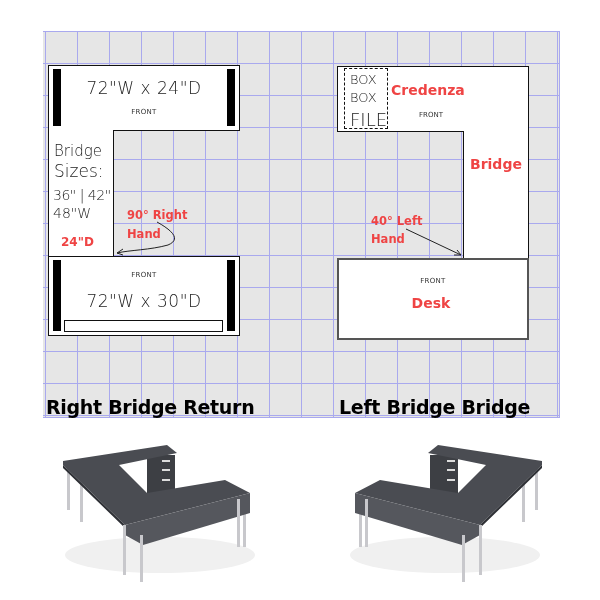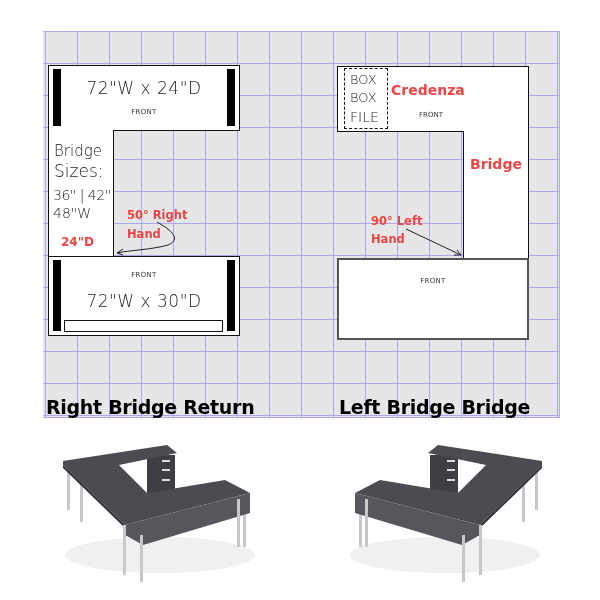--- a/index.html
+++ b/index.html
@@ -38,21 +38,21 @@
   </div>
 
   <div class="box" style="left:48px;top:130px;width:66px;height:128px;border-top:none;border-bottom:none;">
     <div style="position:absolute;left:5px;top:12px;font-size:15px;font-weight:300;color:#222;">Bridge</div>
     <div style="position:absolute;left:5px;top:31px;font-size:17px;font-weight:300;color:#222;">Sizes:</div>
     <div style="position:absolute;left:4px;top:57px;font-size:14px;font-weight:300;color:#222;white-space:nowrap;letter-spacing:-0.5px;">36" | 42"</div>
     <div style="position:absolute;left:4px;top:75px;font-size:14px;font-weight:300;color:#222;">48"W</div>
     <div class="bold" style="position:absolute;left:12px;top:105px;font-size:12px;">24"D</div>
   </div>
 
-  <div class="bold" style="position:absolute;left:127px;top:208px;font-size:11.5px;white-space:nowrap;">50° Right</div>
+  <div class="bold" style="position:absolute;left:127px;top:208px;font-size:11.5px;white-space:nowrap;">90° Right</div>
   <div class="bold" style="position:absolute;left:127px;top:227px;font-size:11.5px;">Hand</div>
   <svg class="arrow" style="left:0;top:0;" width="600" height="600">
     <path d="M157,222 C175,232 180,240 168,245 C150,250 130,250 117,253" fill="none" stroke="#222" stroke-width="1"></path>
     <path d="M117,253 L123,249 M117,253 L123,255" fill="none" stroke="#222" stroke-width="1"></path>
   </svg>
 
   <div class="box" style="left:48px;top:256px;width:192px;height:80px;">
     <div class="bar" style="left:4px;top:3px;width:8px;height:71px;"></div>
     <div class="bar" style="right:4px;top:3px;width:8px;height:71px;"></div>
     <div class="front" style="top:14px;">FRONT</div>
@@ -62,39 +62,40 @@
 
   <div class="caption" style="left:46px;top:396px;">Right Bridge Return</div>
 </div>
 
 <div>
 
   <div class="box" style="left:337px;top:66px;width:192px;height:66px;">
     <div style="position:absolute;left:6px;top:1px;width:44px;height:61px;border:1px dashed #111;box-sizing:border-box;">
       <div style="position:absolute;left:5px;top:3px;font-size:13px;font-weight:300;color:#222;">BOX</div>
       <div style="position:absolute;left:5px;top:21px;font-size:13px;font-weight:300;color:#222;">BOX</div>
-      <div style="position:absolute;left:5px;top:40px;font-size:14px;font-weight:300;color:#222;">FILE</div>
+      <div style="position:absolute;left:5px;top:40px;font-size:18px;font-weight:300;color:#222;">FILE</div>
     </div>
     <div class="bold" style="position:absolute;left:53px;top:15px;font-size:14px;">Credenza</div>
     <div style="position:absolute;left:81px;top:44px;font-size:7px;color:#333;">FRONT</div>
   </div>
 
   <div class="box" style="left:463px;top:131px;width:66px;height:128px;border-top:none;">
     <div class="bold" style="position:absolute;left:6px;top:25px;font-size:14px;">Bridge</div>
   </div>
 
-  <div class="bold" style="position:absolute;left:371px;top:214px;font-size:11.5px;white-space:nowrap;">90° Left</div>
+  <div class="bold" style="position:absolute;left:371px;top:214px;font-size:11.5px;white-space:nowrap;">40° Left</div>
   <div class="bold" style="position:absolute;left:371px;top:232px;font-size:11.5px;">Hand</div>
   <svg class="arrow" style="left:0;top:0;" width="600" height="600">
     <path d="M406,229 L461,255" fill="none" stroke="#222" stroke-width="1"></path>
     <path d="M461,255 L454,255 M461,255 L457,250" fill="none" stroke="#222" stroke-width="1"></path>
   </svg>
 
   <div class="box" style="left:337px;top:258px;width:192px;height:82px;border-color:#555;border-width:2px;">
     <div class="front" style="top:17px;">FRONT</div>
+    <div class="bold" style="position:absolute;width:100%;text-align:center;top:35px;font-size:14px;left:-2px;">Desk</div>
   </div>
 
   <div class="caption" style="left:339px;top:396px;">Left Bridge Bridge</div>
 </div>
 
 <svg style="position:absolute;left:55px;top:435px;" width="210" height="150" viewBox="0 0 210 150">
 
   <ellipse cx="105" cy="120" rx="95" ry="18" fill="#f0f0f0"></ellipse>
 
   <rect x="12" y="30" width="3" height="45" fill="#c8c8cc"></rect>

